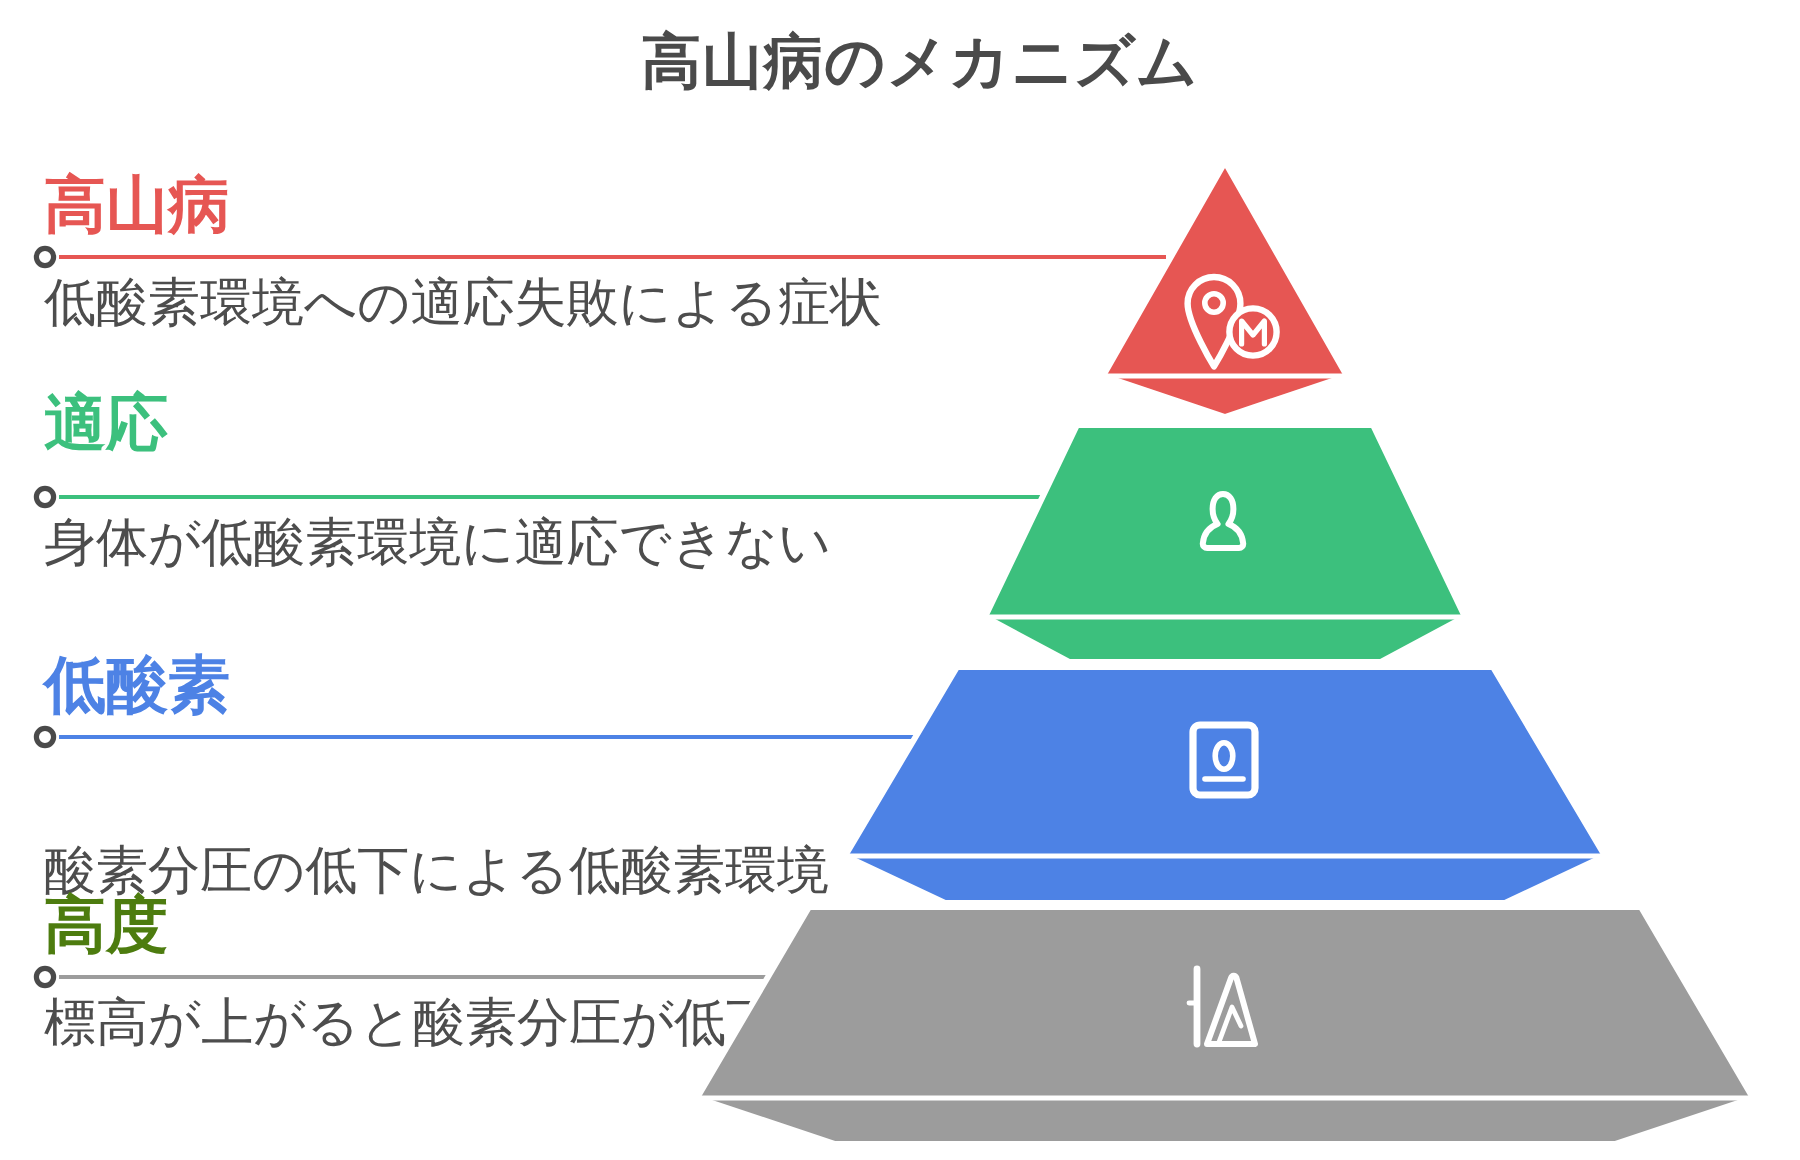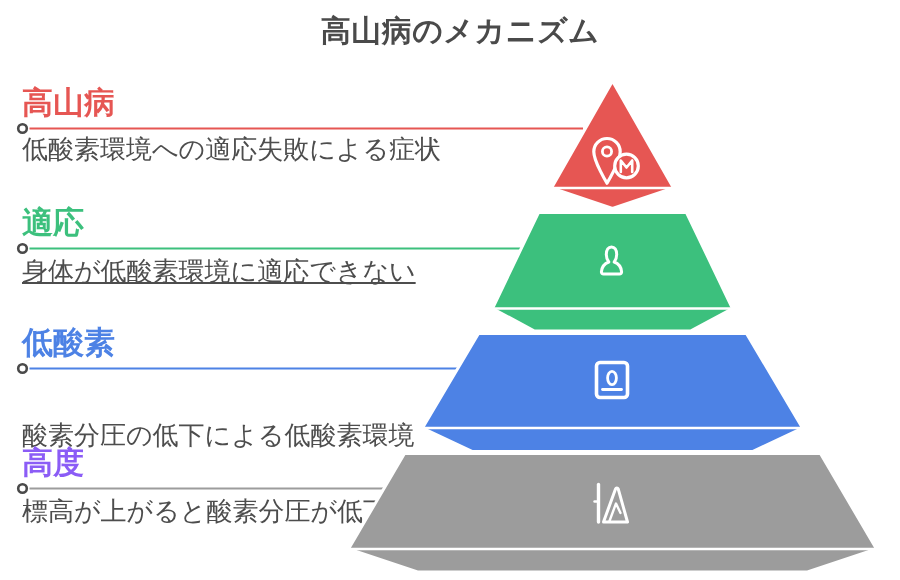--- a/index.html
+++ b/index.html
@@ -30,21 +30,21 @@
   }
   .sec-desc {
     position: absolute;
     left: 22px;
     font-size: 26px;
     line-height: 29px;
     white-space: nowrap;
     z-index: 1;
   }
   .s0 { top: 87px; text-align: right; }  .d0 { top: 137px; }
-  .s1 { top: 207px; } .d1 { top: 257px; text-decoration: underline; }
+  .s1 { top: 196px; } .d1 { top: 257px; }
   .s2 { top: 327px; text-align: right; } .d2 { top: 377px; margin-top: 44px; }
   .s3 { top: 447px; } .d3 { top: 497px; }
   svg.overlay {
     position: absolute; inset: 0;
     z-index: 2;
     pointer-events: none;
   }
   .tier-shape { stroke: #ffffff; stroke-width: 3; stroke-linejoin: round; }
   .fold-line { stroke: #ffffff; stroke-width: 2.5; }
   .lead-line { stroke-width: 2; }
@@ -54,34 +54,34 @@
 </head>
 <body style="background: rgb(255, 255, 255);">
 
 <div class="stage">
 
   <h1 class="title" style="color: rgb(74, 74, 74);">高山病のメカニズム</h1>
 
   <div class="section s0">
     <div class="sec-label" style="color: rgb(230, 86, 83);">高山病</div>
   </div>
-  <div class="sec-desc d0" style="color: rgb(77, 77, 77); font-family: Liberation Mono, monospace;">低酸素環境への適応失敗による症状</div>
+  <div class="sec-desc d0" style="color: rgb(77, 77, 77);">低酸素環境への適応失敗による症状</div>
 
   <div class="section s1">
     <div class="sec-label" style="color: rgb(60, 192, 125);">適応</div>
   </div>
   <div class="sec-desc d1" style="color: rgb(77, 77, 77);">身体が低酸素環境に適応できない</div>
 
   <div class="section s2">
     <div class="sec-label" style="color: rgb(77, 130, 229);">低酸素</div>
   </div>
   <div class="sec-desc d2" style="color: rgb(77, 77, 77);">酸素分圧の低下による低酸素環境</div>
 
   <div class="section s3">
-    <div class="sec-label" style="color: #8b5cf6;">高度</div>
+    <div class="sec-label" style="color: #4d7c0f;">高度</div>
   </div>
   <div class="sec-desc d3" style="color: rgb(77, 77, 77);">標高が上がると酸素分圧が低下</div>
 
   <svg class="overlay" width="900" height="580" viewBox="0 0 900 580">
 
     <g>
       <line class="lead-line" x1="29.5" y1="128.5" x2="583" y2="128.5" stroke="#e65653"></line>
       <circle class="lead-ring" cx="22.5" cy="128.5" r="4.3"></circle>
     </g>
     <g>

